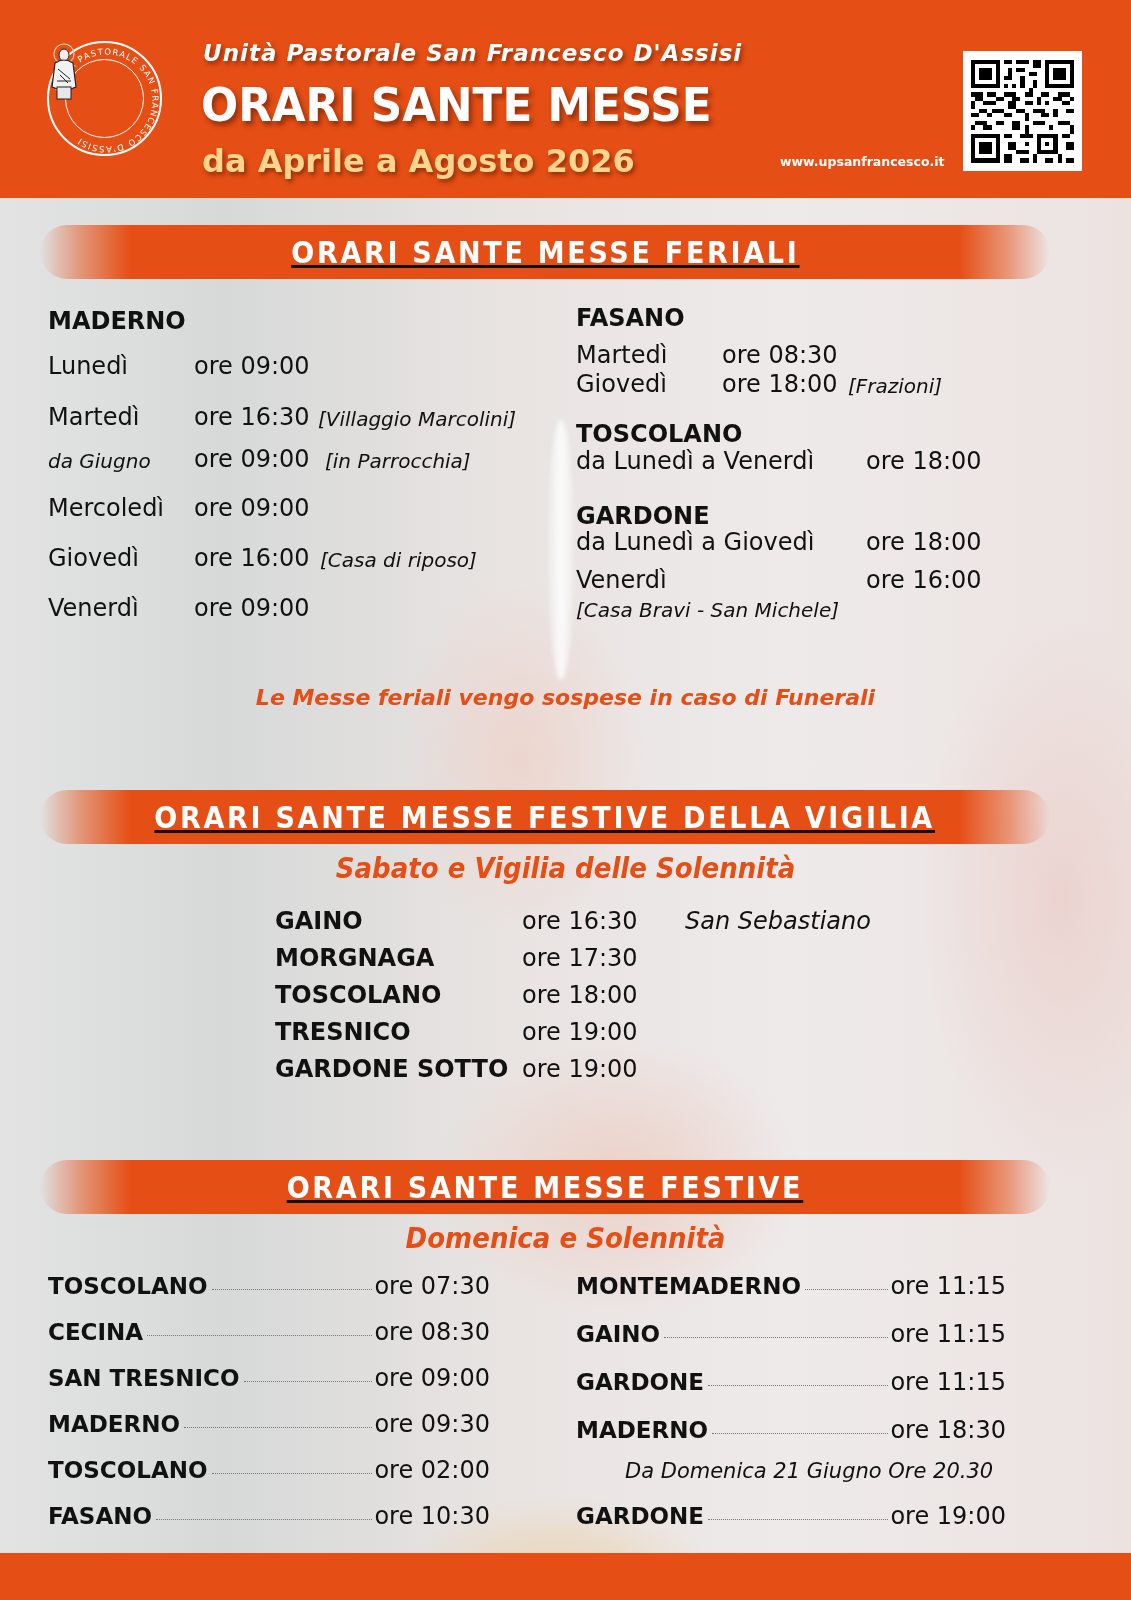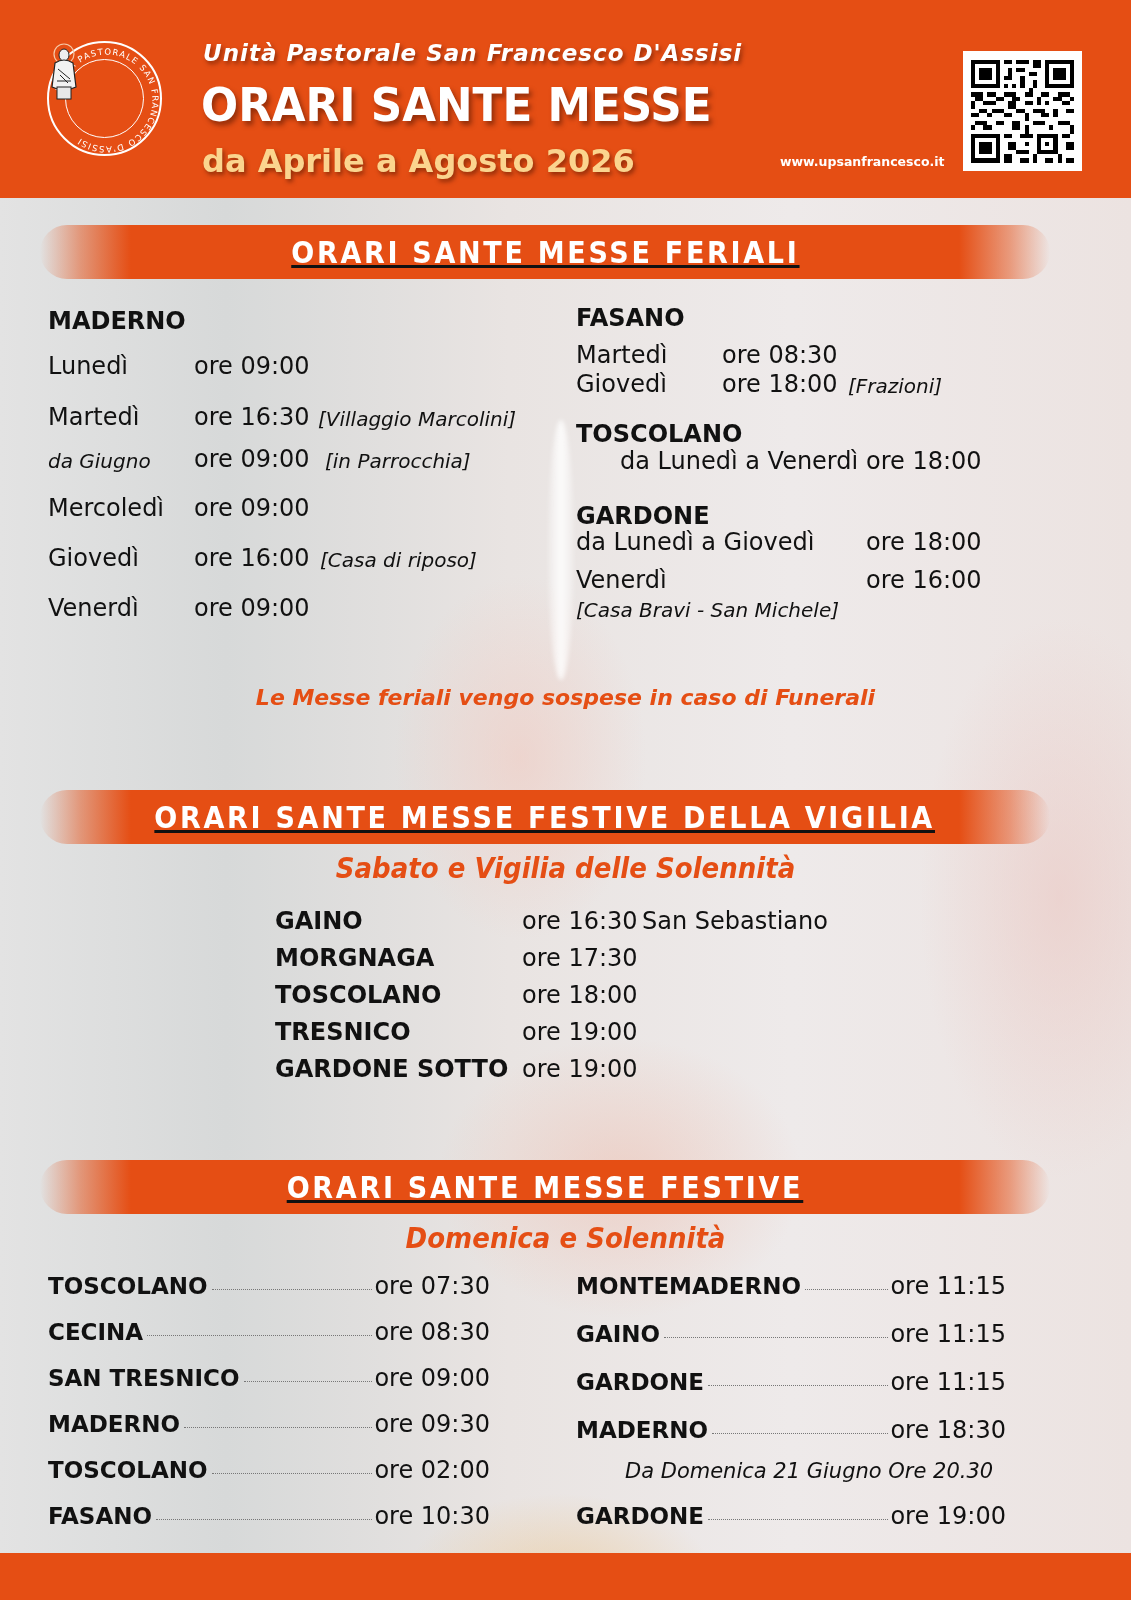--- a/index.html
+++ b/index.html
@@ -265,41 +265,41 @@
 <div class="txt" style="left:194px; top:594px;">ore 09:00</div>
 
 <div class="txt b" style="left:576px; top:304px;">FASANO</div>
 <div class="txt" style="left:576px; top:341px;">Martedì</div>
 <div class="txt" style="left:722px; top:341px;">ore 08:30</div>
 <div class="txt" style="left:576px; top:370px;">Giovedì</div>
 <div class="txt" style="left:722px; top:370px;">ore 18:00</div>
 <div class="txt note" style="left:848px; top:374px;text-align:center;">[Frazioni]</div>
 
 <div class="txt b" style="left:576px; top:420px;">TOSCOLANO</div>
-<div class="txt" style="left:576px; top:447px;margin-left:44px;">da Lunedì a Venerdì</div>
+<div class="txt" style="left:576px; top:447px;">da Lunedì a Venerdì</div>
 <div class="txt" style="left:866px; top:447px;">ore 18:00</div>
 
 <div class="txt b" style="left:576px; top:502px;">GARDONE</div>
 <div class="txt" style="left:576px; top:528px;">da Lunedì a Giovedì</div>
 <div class="txt" style="left:866px; top:528px;">ore 18:00</div>
 <div class="txt" style="left:576px; top:566px;">Venerdì</div>
 <div class="txt" style="left:866px; top:566px;">ore 16:00</div>
 <div class="txt note" style="left:576px; top:598px;">[Casa Bravi - San Michele]</div>
 
 <div class="funeral">Le Messe feriali vengo sospese in caso di Funerali</div>
 
 <div class="bar" style="left:40px; top:790px; width:1010px;">
   <div class="bar-fade"></div>
   <span class="bar-label">ORARI SANTE MESSE FESTIVE DELLA VIGILIA</span>
 </div>
 <div class="subhead" style="top:852px;">Sabato e Vigilia delle Solennità</div>
 
 <div class="txt b" style="left:275px; top:907px;">GAINO</div>
 <div class="txt" style="left:522px; top:907px;">ore 16:30</div>
-<div class="txt" style="left:642px; top:907px;">San Sebastiano</div>
+<div class="txt" style="left:685px; top:907px;font-style:italic;">San Sebastiano</div>
 
 <div class="txt b" style="left:275px; top:944px;">MORGNAGA</div>
 <div class="txt" style="left:522px; top:944px;">ore 17:30</div>
 
 <div class="txt b" style="left:275px; top:981px;">TOSCOLANO</div>
 <div class="txt" style="left:522px; top:981px;">ore 18:00</div>
 
 <div class="txt b" style="left:275px; top:1018px;">TRESNICO</div>
 <div class="txt" style="left:522px; top:1018px;">ore 19:00</div>
 

